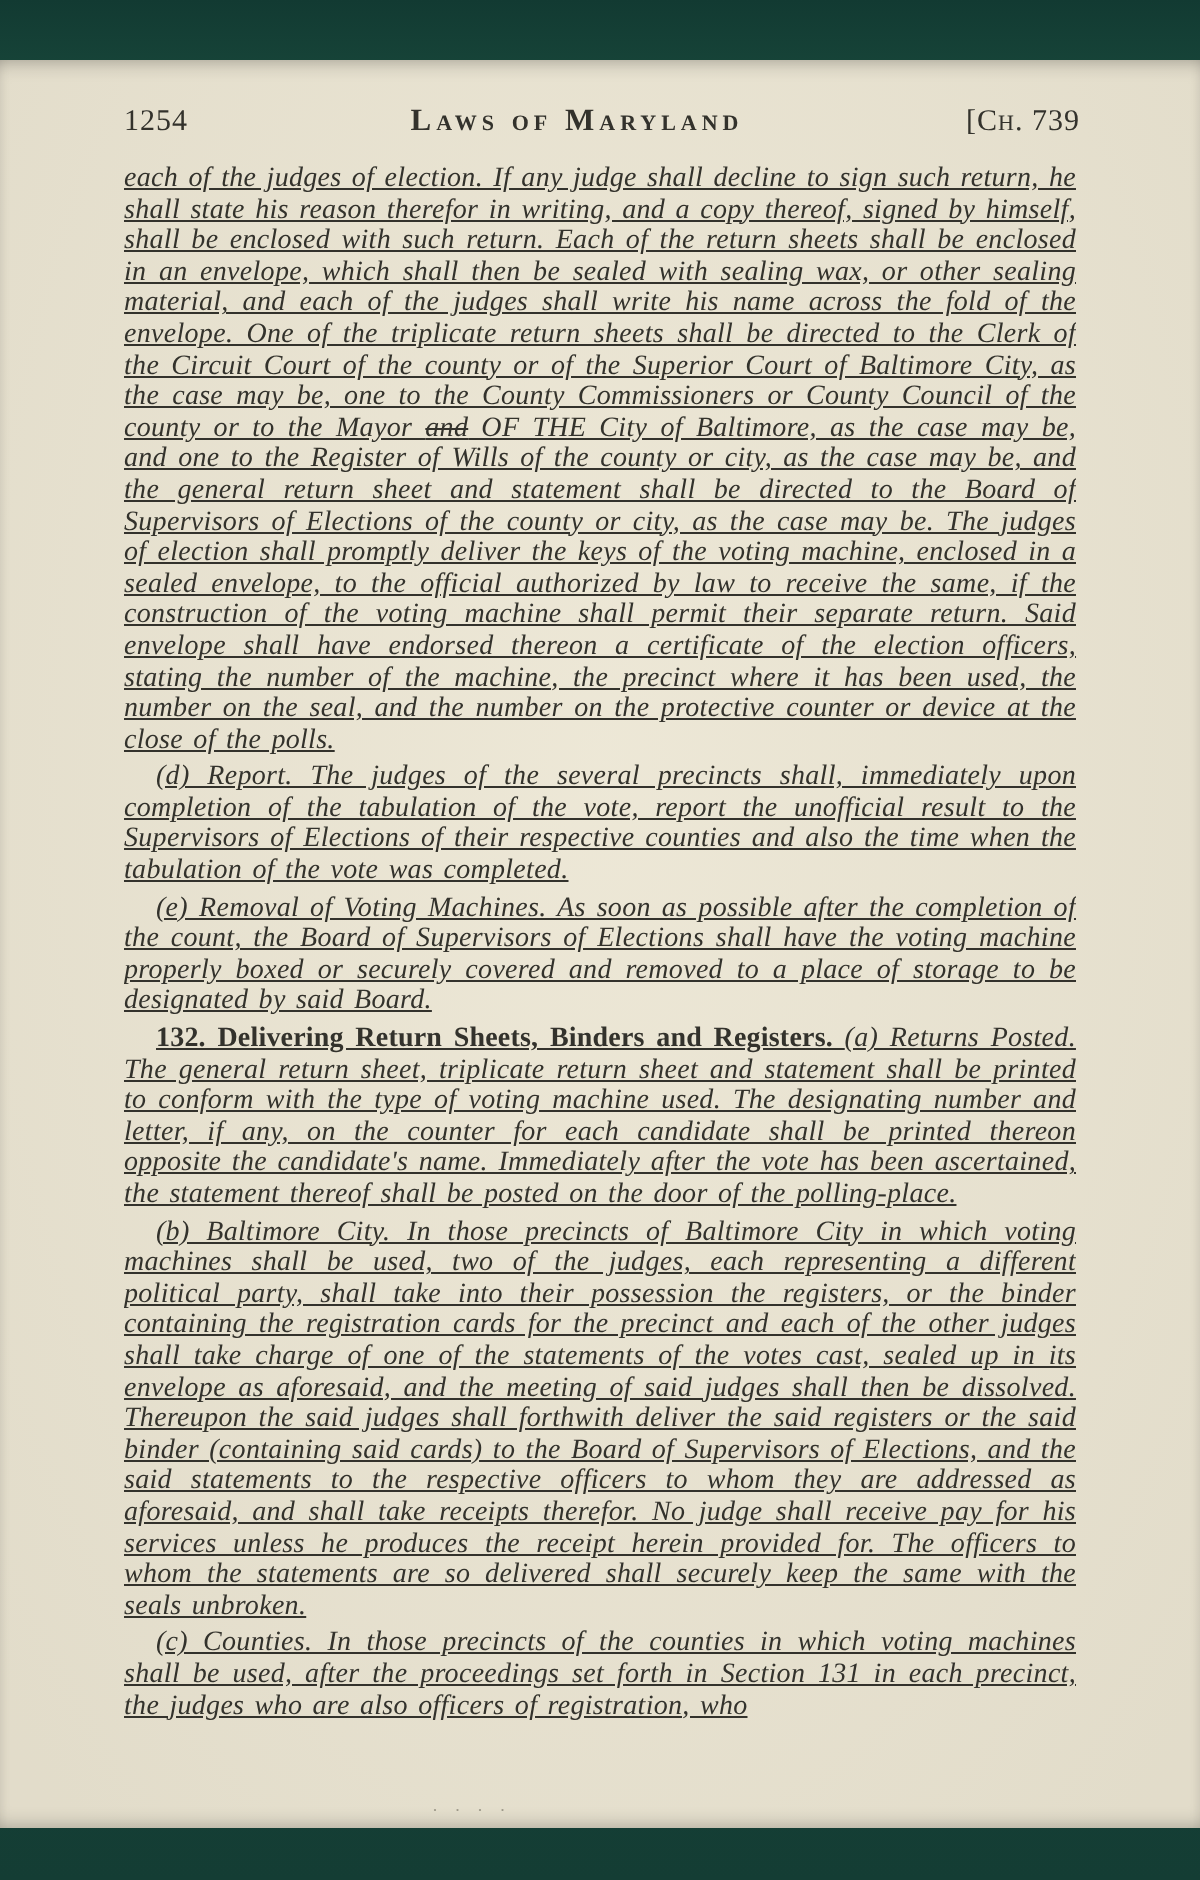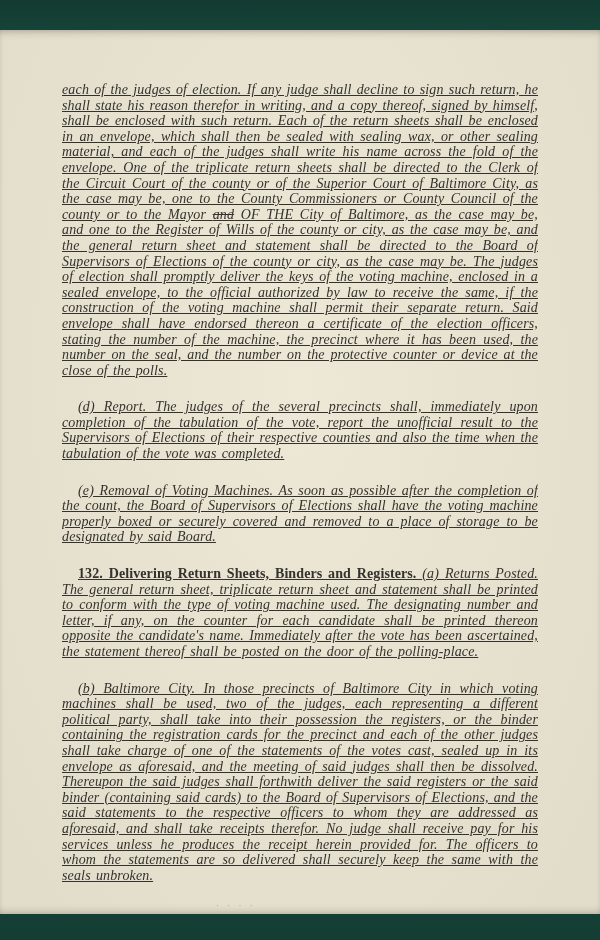--- a/index.html
+++ b/index.html
@@ -33,40 +33,46 @@
   .body{
     position:absolute;top:52px;left:62px;right:62px;bottom:10px;
     color:#33322c;
     font-size:14px;line-height:15.6px;
     text-align:justify;
     word-spacing:1.5px;letter-spacing:0.15px;
     overflow:hidden;
     text-decoration:underline;
   }
   .para{margin:0;font-style:italic;}
-  .para + .para{margin-top:21px;}
+  .para + .para{margin-top:3px;}
   .para.indent{text-indent:16px;}
   .seg-i{font-style:italic;}
   .seg-is{font-style:italic;text-decoration:line-through;}
   .seg-b{font-style:normal;font-weight:700;letter-spacing:0.1px;}
   .marks{
     position:absolute;bottom:4px;left:36%;
     color:rgba(70,68,58,0.45);font-size:9px;letter-spacing:3px;
     font-style:normal;
   }
 </style>
 </head>
 <body style="background: rgb(22, 68, 59);">
 
 <div class="backdrop"></div>
 
 <div class="page" style="background-color: rgb(235, 229, 210);">
+  <div class="header">
+    <span class="pageno">1254</span>
+    <span class="runtitle">Laws of Maryland</span>
+    <span class="chapref">[Ch. 739</span>
+  </div>
 
   <div class="body">
       <p class="para"><span class="seg-i">each of the judges of election. If any judge shall decline to sign such return, he shall state his reason therefor in writing, and a copy thereof, signed by himself, shall be enclosed with such return. Each of the return sheets shall be enclosed in an envelope, which shall then be sealed with sealing wax, or other sealing material, and each of the judges shall write his name across the fold of the envelope. One of the triplicate return sheets shall be directed to the Clerk of the Circuit Court of the county or of the Superior Court of Baltimore City, as the case may be, one to the County Commissioners or County Council of the county or to the Mayor </span><span class="seg-is">and</span><span class="seg-i"> OF THE City of Baltimore, as the case may be, and one to the Register of Wills of the county or city, as the case may be, and the general return sheet and statement shall be directed to the Board of Supervisors of Elections of the county or city, as the case may be. The judges of election shall promptly deliver the keys of the voting machine, enclosed in a sealed envelope, to the official authorized by law to receive the same, if the construction of the voting machine shall permit their separate return. Said envelope shall have endorsed thereon a certificate of the election officers, stating the number of the machine, the precinct where it has been used, the number on the seal, and the number on the protective counter or device at the close of the polls.</span></p>
       <p class="para indent"><span class="seg-i">(d) Report. The judges of the several precincts shall, immediately upon completion of the tabulation of the vote, report the unofficial result to the Supervisors of Elections of their respective counties and also the time when the tabulation of the vote was completed.</span></p>
       <p class="para indent"><span class="seg-i">(e) Removal of Voting Machines. As soon as possible after the completion of the count, the Board of Supervisors of Elections shall have the voting machine properly boxed or securely covered and removed to a place of storage to be designated by said Board.</span></p>
       <p class="para indent"><span class="seg-b">132. Delivering Return Sheets, Binders and Registers. </span><span class="seg-i">(a) Returns Posted. The general return sheet, triplicate return sheet and statement shall be printed to conform with the type of voting machine used. The designating number and letter, if any, on the counter for each candidate shall be printed thereon opposite the candidate's name. Immediately after the vote has been ascertained, the statement thereof shall be posted on the door of the polling-place.</span></p>
       <p class="para indent"><span class="seg-i">(b) Baltimore City. In those precincts of Baltimore City in which voting machines shall be used, two of the judges, each representing a different political party, shall take into their possession the registers, or the binder containing the registration cards for the precinct and each of the other judges shall take charge of one of the statements of the votes cast, sealed up in its envelope as aforesaid, and the meeting of said judges shall then be dissolved. Thereupon the said judges shall forthwith deliver the said registers or the said binder (containing said cards) to the Board of Supervisors of Elections, and the said statements to the respective officers to whom they are addressed as aforesaid, and shall take receipts therefor. No judge shall receive pay for his services unless he produces the receipt herein provided for. The officers to whom the statements are so delivered shall securely keep the same with the seals unbroken.</span></p>
+      <p class="para indent"><span class="seg-i">(c) Counties. In those precincts of the counties in which voting machines shall be used, after the proceedings set forth in Section 131 in each precinct, the judges who are also officers of registration, who</span></p>
     </div>
 
   <div class="marks">· · · ·</div>
 </div>
 
 </body></html>

